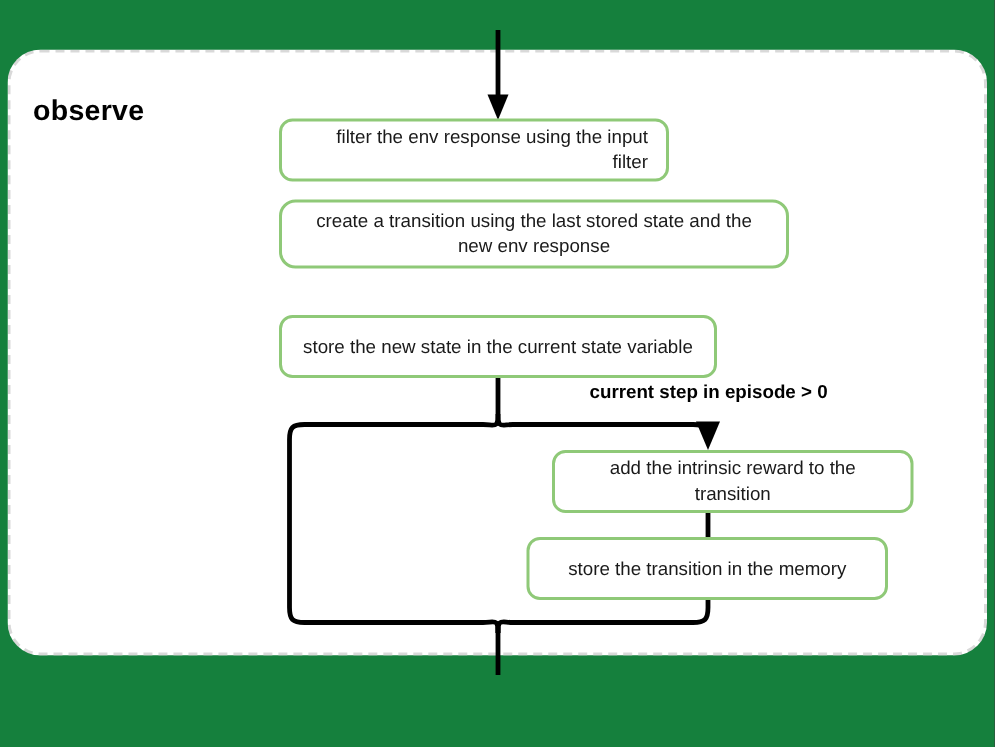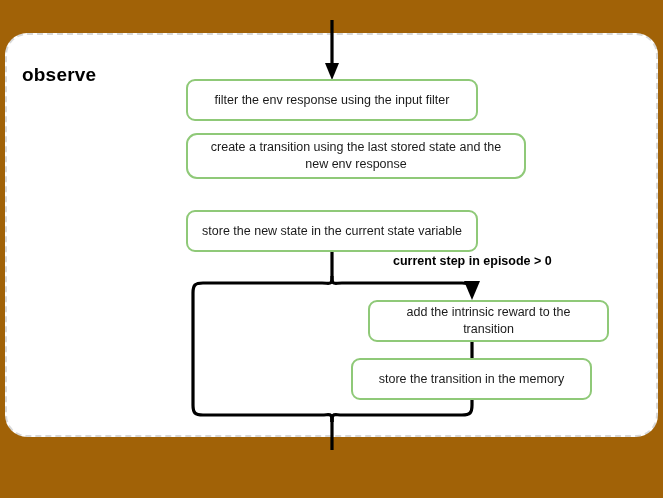--- a/index.html
+++ b/index.html
@@ -10,21 +10,21 @@
   body {
     width: 663px;
     height: 498px;
     overflow: hidden;
     font-family: "Liberation Sans", sans-serif;
   }
   #stage {
     position: relative;
     width: 663px;
     height: 498px;
-    background: #a16207;
+    background: #15803d;
   }
   
   .observe-container {
     position: absolute;
     left: 5px;
     top: 33px;
     width: 653px;
     height: 404px;
     background: #ffffff;
     border: 2px dashed #d9d9d9;
@@ -50,21 +50,21 @@
     border-radius: 9px;
     display: flex;
     align-items: center;
     justify-content: center;
     text-align: center;
     font-size: 12.5px;
     color: #1a1a1a;
     line-height: 1.35;
     padding: 4px 12px;
   }
-  .node-a { left: 186px; top: 79px;  width: 292px; height: 42px; text-align: right; }
+  .node-a { left: 186px; top: 79px;  width: 260px; height: 42px; text-align: right; }
   .node-b { left: 186px; top: 133px; width: 340px; height: 46px; border-radius: 11px; }
   .node-c { left: 186px; top: 198px; width: 292px; height: 42px; margin-top: 12px; }
   .node-d { left: 368px; top: 300px; width: 241px; height: 42px; }
   .node-e { left: 351px; top: 358px; width: 241px; height: 42px; }
 
   .branch-label {
     position: absolute;
     left: 345px;
     top: 254px;
     font-size: 12.5px;

